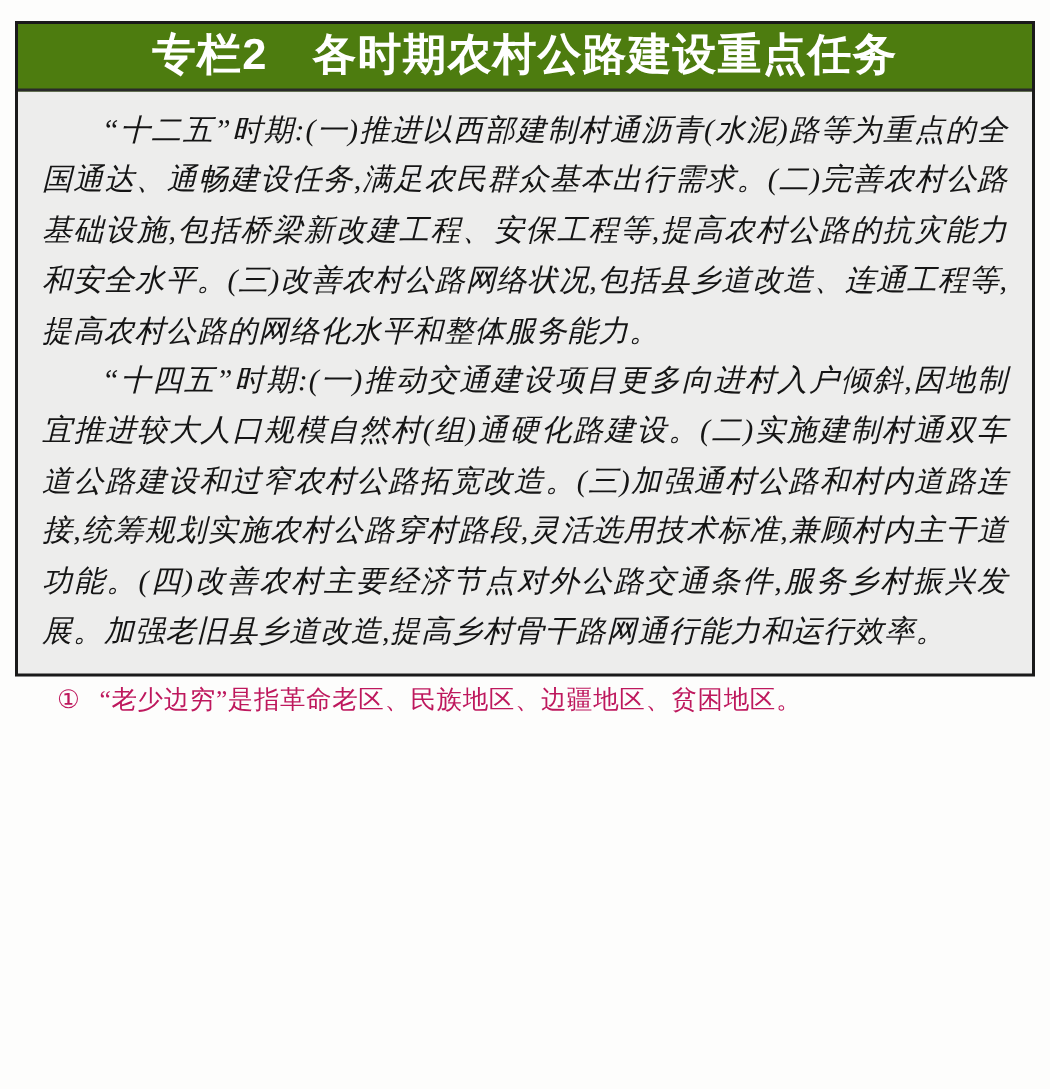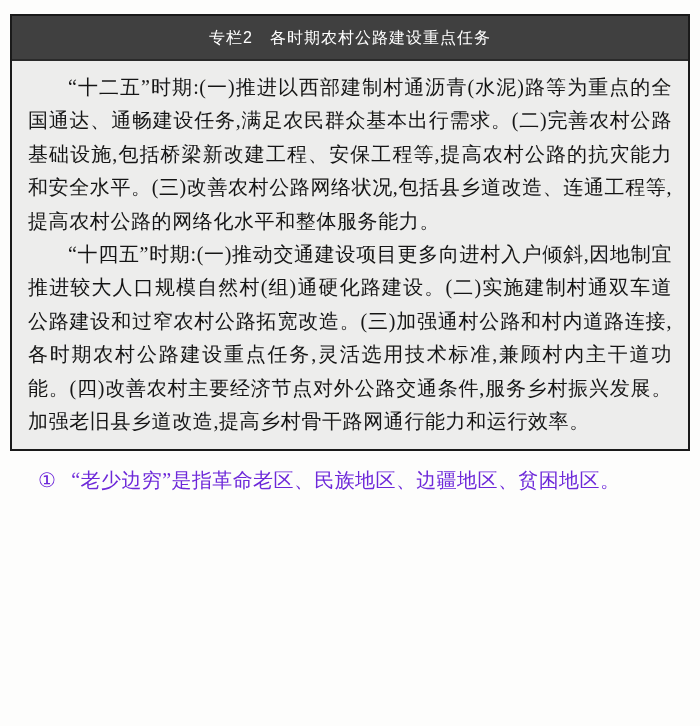--- a/index.html
+++ b/index.html
@@ -26,63 +26,64 @@
     width: 680px;
     margin: 0 auto;
     border: 2px solid #1a1a1a;
     background: #ededec;
   }
   .panel-header {
     box-sizing: border-box;
     height: 45px;
     line-height: 43px;
     text-align: center;
-    background: #404040;
+    background: #4d7c0f;
     border-bottom: 2px solid #2a2a2a;
     color: #ffffff;
     font-family: "Liberation Sans", "DejaVu Sans", sans-serif;
-    font-weight: normal;
-    font-size: 16px;
+    font-weight: bold;
+    font-size: 29px;
     letter-spacing: 1px;
   }
   .panel-body {
     box-sizing: border-box;
     padding: 10px 16px 11px 16px;
     font-size: 20px;
     line-height: 33.4px;
     letter-spacing: 0.6px;
     text-align: justify;
     text-justify: inter-character;
+    font-style: italic;
   }
   .panel-body p {
     margin: 0;
     text-indent: 2em;
   }
   .footnote {
-    margin: 16px 0 0 38px;
-    font-size: 20px;
+    margin: 4px 0 0 38px;
+    font-size: 17px;
     letter-spacing: 0.4px;
-    color: #6d28d9;
+    color: #be185d;
   }
   .footnote .marker {
     margin-right: 0.75em;
   }
 </style>
 </head>
 <body>
 
 <div class="page">
 
   <div class="panel">
     <div class="panel-header">
       <span>专栏2　各时期农村公路建设重点任务</span>
     </div>
     <div class="panel-body">
       <p>“十二五”时期:(一)推进以西部建制村通沥青(水泥)路等为重点的全国通达、通畅建设任务,满足农民群众基本出行需求。(二)完善农村公路基础设施,包括桥梁新改建工程、安保工程等,提高农村公路的抗灾能力和安全水平。(三)改善农村公路网络状况,包括县乡道改造、连通工程等,提高农村公路的网络化水平和整体服务能力。</p>
-      <p>“十四五”时期:(一)推动交通建设项目更多向进村入户倾斜,因地制宜推进较大人口规模自然村(组)通硬化路建设。(二)实施建制村通双车道公路建设和过窄农村公路拓宽改造。(三)加强通村公路和村内道路连接,各时期农村公路建设重点任务,灵活选用技术标准,兼顾村内主干道功能。(四)改善农村主要经济节点对外公路交通条件,服务乡村振兴发展。加强老旧县乡道改造,提高乡村骨干路网通行能力和运行效率。</p>
+      <p>“十四五”时期:(一)推动交通建设项目更多向进村入户倾斜,因地制宜推进较大人口规模自然村(组)通硬化路建设。(二)实施建制村通双车道公路建设和过窄农村公路拓宽改造。(三)加强通村公路和村内道路连接,统筹规划实施农村公路穿村路段,灵活选用技术标准,兼顾村内主干道功能。(四)改善农村主要经济节点对外公路交通条件,服务乡村振兴发展。加强老旧县乡道改造,提高乡村骨干路网通行能力和运行效率。</p>
     </div>
   </div>
 
   <div class="footnote">
     <span class="marker">①</span><span>“老少边穷”是指革命老区、民族地区、边疆地区、贫困地区。</span>
   </div>
 
 </div>
 
 </body></html>

